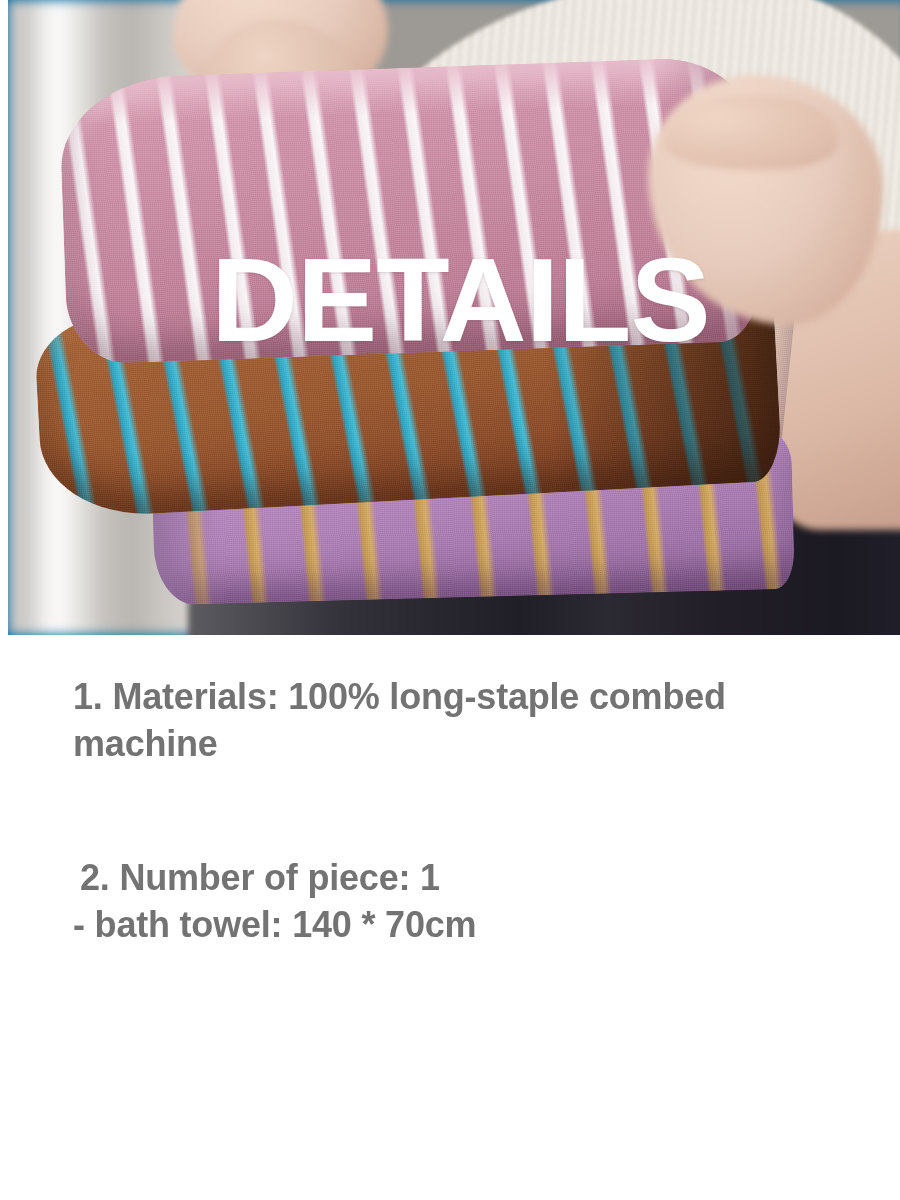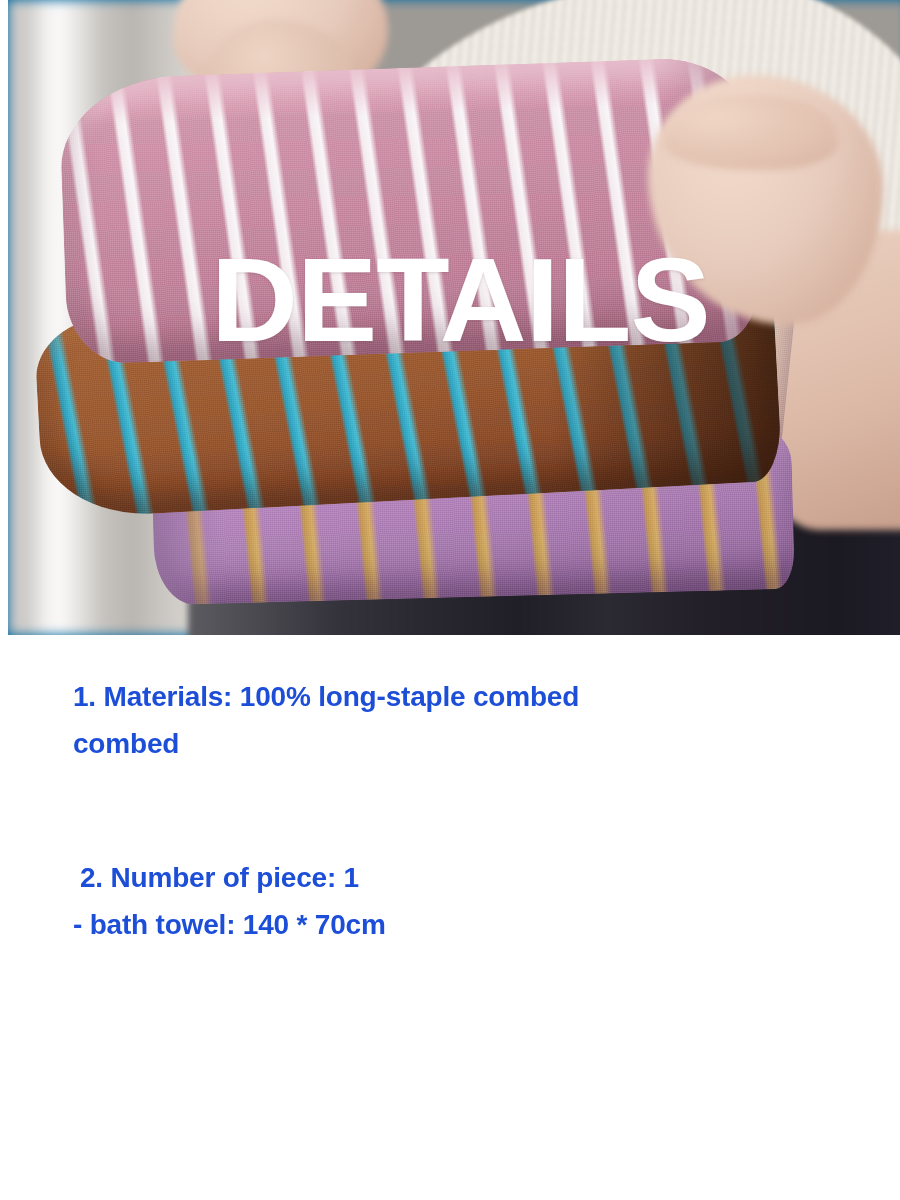--- a/index.html
+++ b/index.html
@@ -178,22 +178,22 @@
     text-shadow:0 1px 3px rgba(80,50,60,.18);
   }
 
   
   .details {
     position:absolute; left:0; top:635px; width:900px; height:565px;
     background:#ffffff;
     padding:38px 50px 0 73px;
   }
   .line {
-    color:#1d4ed8;
-    font-size:28px;
+    color:#737373;
+    font-size:36px;
     font-weight:bold;
     line-height:47px;
     letter-spacing:-.2px;
     white-space:pre;
   }
   .item-1 { margin-top:0; }
   .item-2 { margin-top:87px; padding-left:7px; }
   .item-3 { margin-top:62px; }
   .item-4 { margin-top:62px; }
 </style>
@@ -235,21 +235,21 @@
     </div>
 
     <div class="hand hand-right"></div>
     <div class="hand hand-right-fingers"></div>
 
     <div class="headline">DETAILS</div>
   </div>
 
   <div class="details">
     <div class="line item-1">1. Materials: 100% long-staple combed</div>
-    <div class="line">combed</div>
+    <div class="line">machine</div>
 
     <div class="line item-2">2. Number of piece: 1</div>
 
 
     <div class="line">- bath towel: 140 * 70cm</div>
   </div>
 
 </div>
 
 </body></html>

